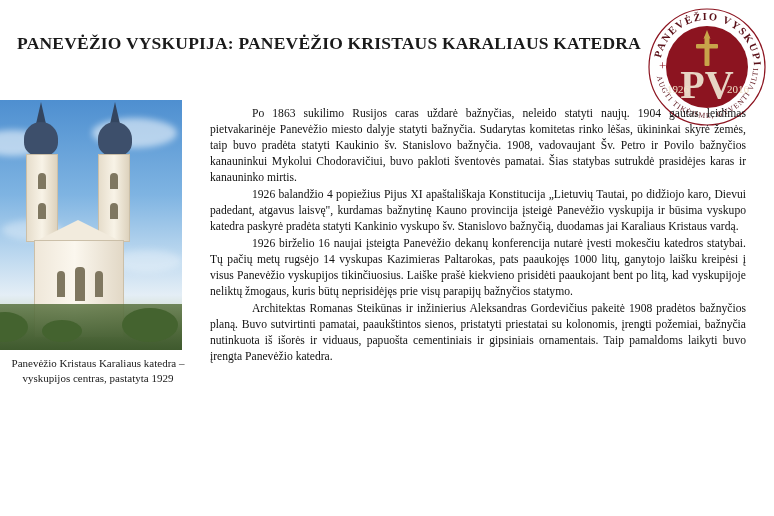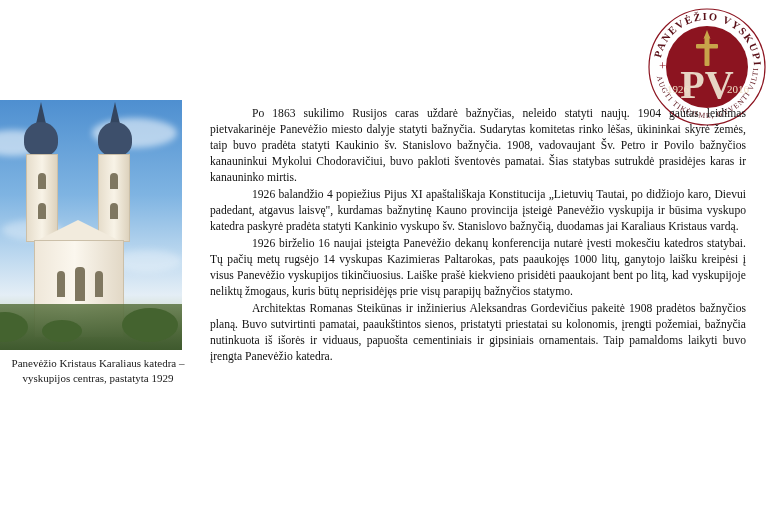--- a/index.html
+++ b/index.html
@@ -178,20 +178,21 @@
   .body-text p {
     margin: 0 0 1px 4px;
     text-indent: 42px;
   }
 </style>
 </head>
 <body>
 
 <div class="slide">
 
+  <div class="title">PANEVĖŽIO VYSKUPIJA: PANEVĖŽIO KRISTAUS KARALIAUS KATEDRA</div>
 
   <div class="logo-wrap">
     <svg class="logo-svg" width="122" height="122" viewBox="0 0 122 122">
       <defs>
         <path id="arcTop" d="M 14,61 A 47,47 0 0 1 108,61" fill="none"></path>
         <path id="arcBot" d="M 10,61 A 51,51 0 0 0 112,61" fill="none"></path>
       </defs>
       <circle cx="61" cy="61" r="58" fill="#ffffff" stroke="#8c1420" stroke-width="1.2"></circle>
       <circle cx="61" cy="61" r="41" fill="#8c1420"></circle>
       <text font-family="Liberation Serif, serif" font-size="10.5" font-weight="bold" fill="#5a1018" letter-spacing="1.6">

